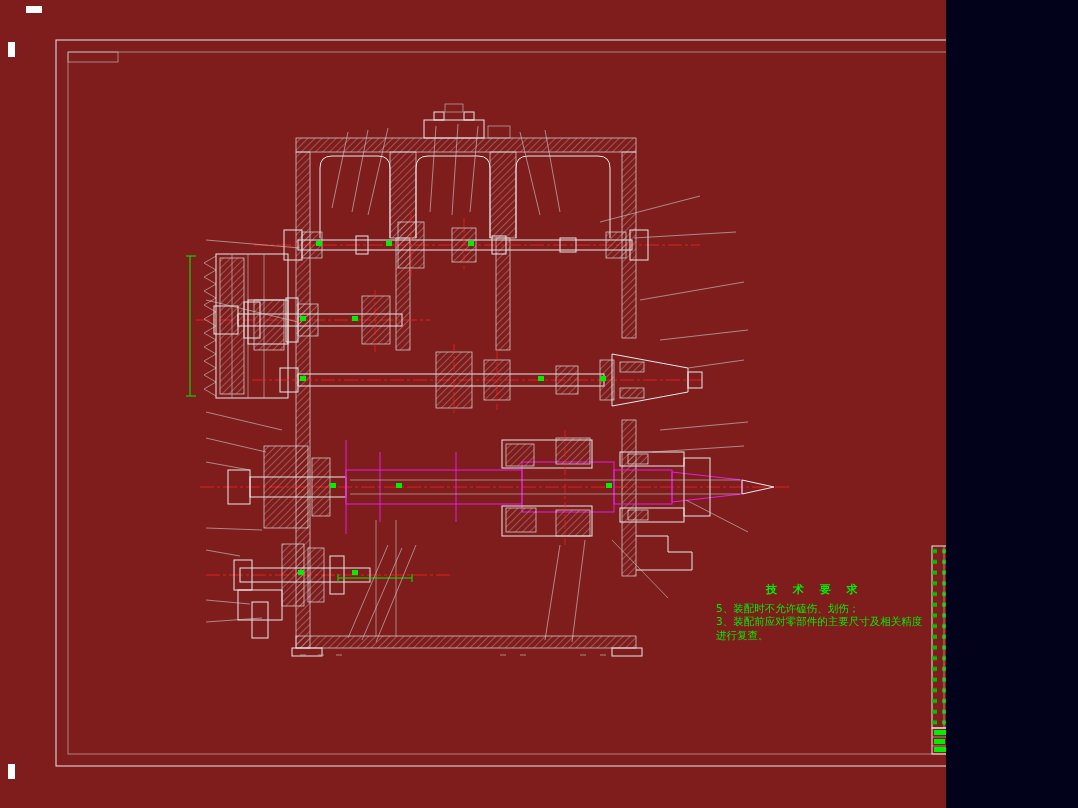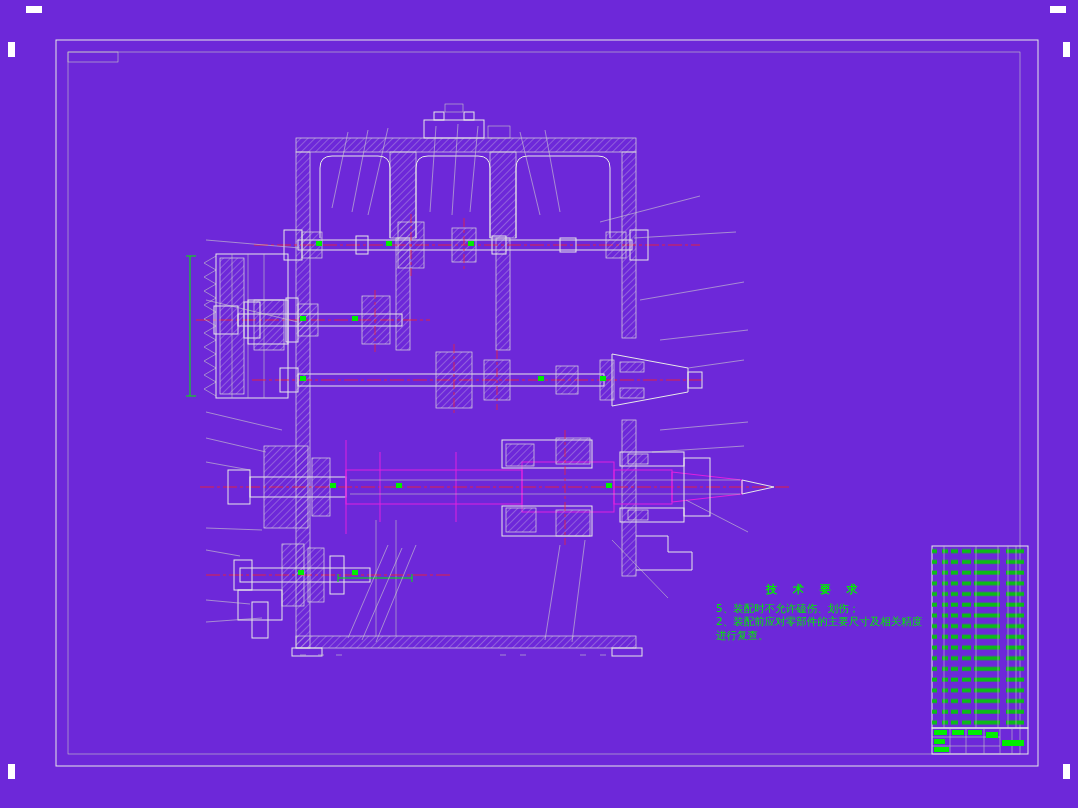--- a/index.html
+++ b/index.html
@@ -1,16 +1,16 @@
 <!DOCTYPE html>
 <html><head>
 <meta charset="utf-8">
 <style>
   html,body{margin:0;padding:0;background:#02021a;}
-  .stage{position:relative;width:1078px;height:808px;background:#6d28d9;overflow:hidden;
+  .stage{position:relative;width:946px;height:808px;background:#7f1d1d;overflow:hidden;
          font-family:"DejaVu Sans","Liberation Sans",sans-serif;}
   .stage svg{position:absolute;top:0;left:0;display:block;}
   .techreq{position:absolute;left:716px;top:583px;width:260px;color:#00ee00;
            font-size:10.5px;line-height:13.5px;white-space:nowrap;}
   .techreq .t{font-weight:bold;font-size:11px;letter-spacing:6px;margin-left:50px;margin-bottom:5px;}
   
   .w{fill:none;stroke:#e8e8e8;stroke-width:1;}
   .wt{fill:none;stroke:#c8c8c8;stroke-width:.6;}
   .wf{fill:#ffffff;stroke:none;}
   .h{fill:url(#hatch);stroke:#dcdcdc;stroke-width:.7;}
@@ -269,17 +269,17 @@
     <rect x="952" y="730" width="12" height="5" class="gf"></rect>
     <rect x="968" y="730" width="14" height="5" class="gf"></rect>
     <rect x="986" y="732" width="12" height="6" class="gf"></rect>
     <rect x="1002" y="740" width="22" height="6" class="gf"></rect>
   </g>
 </svg>
 
 <div class="techreq">
   <div class="t">技 术 要 求</div>
   <div>5、装配时不允许磕伤、划伤；</div>
-  <div>2、装配前应对零部件的主要尺寸及相关精度</div>
+  <div>3、装配前应对零部件的主要尺寸及相关精度</div>
   <div>进行复查。</div>
 </div>
 
 </div>
 
 </body></html>

